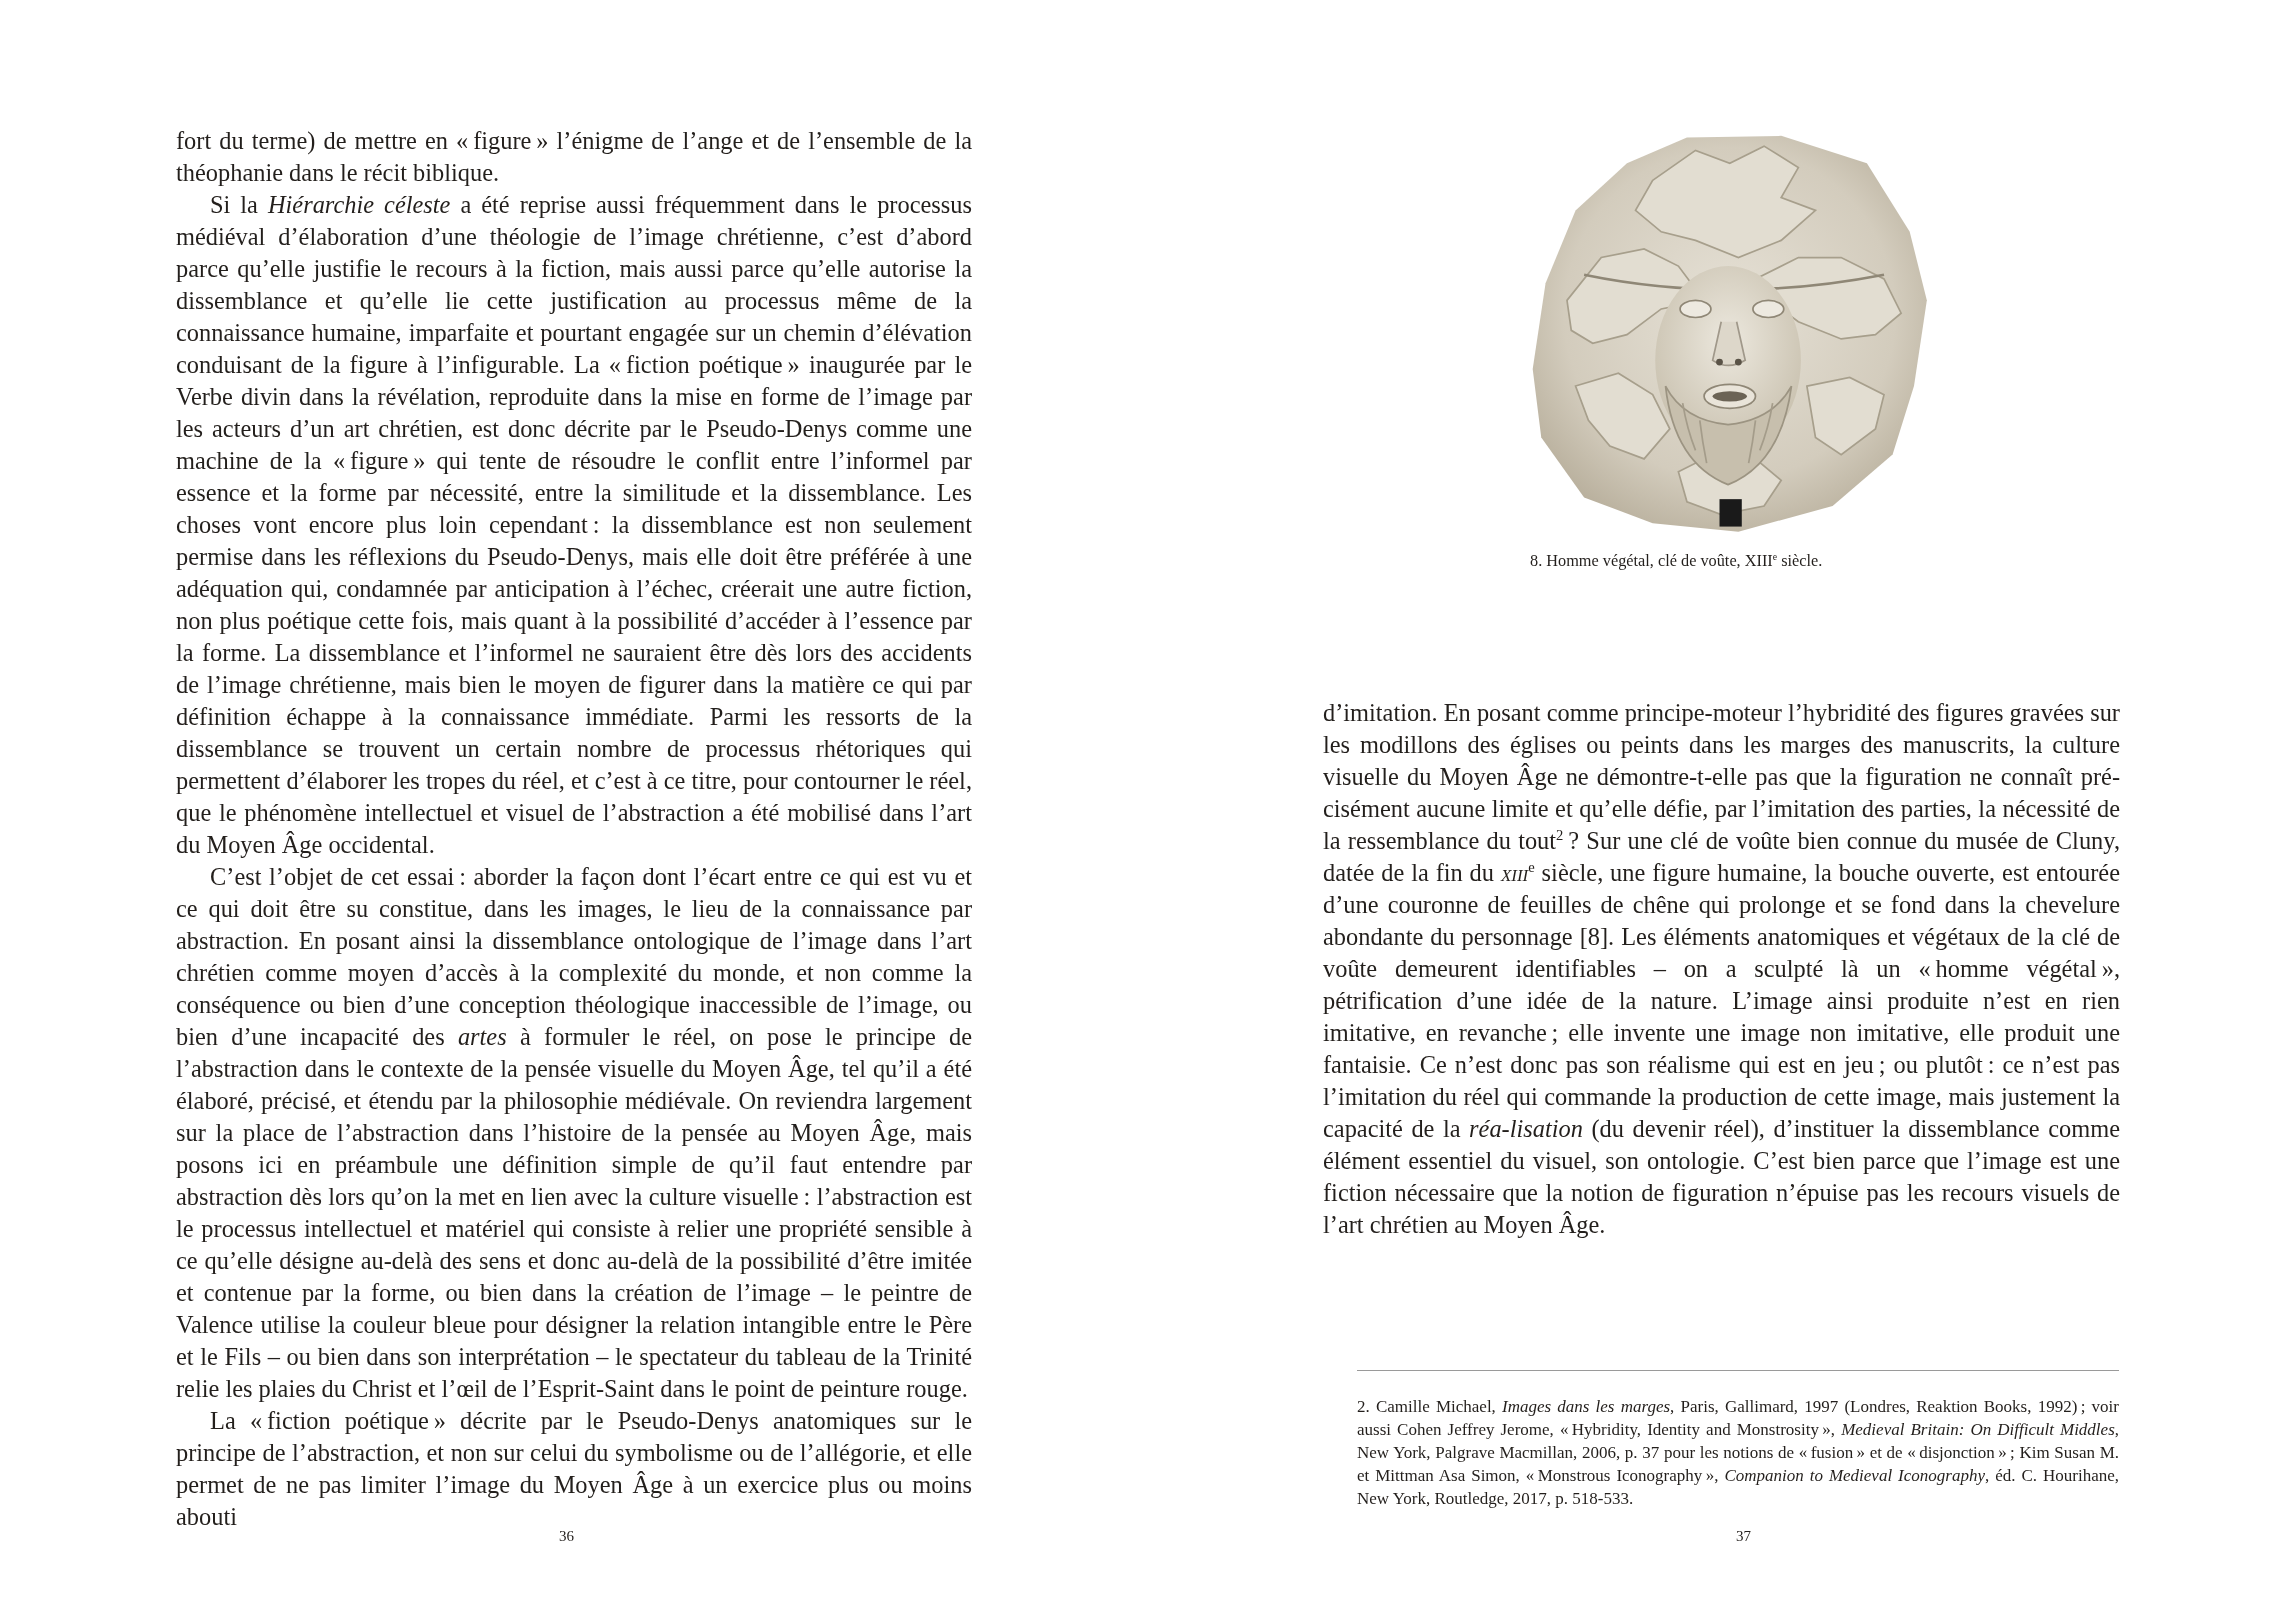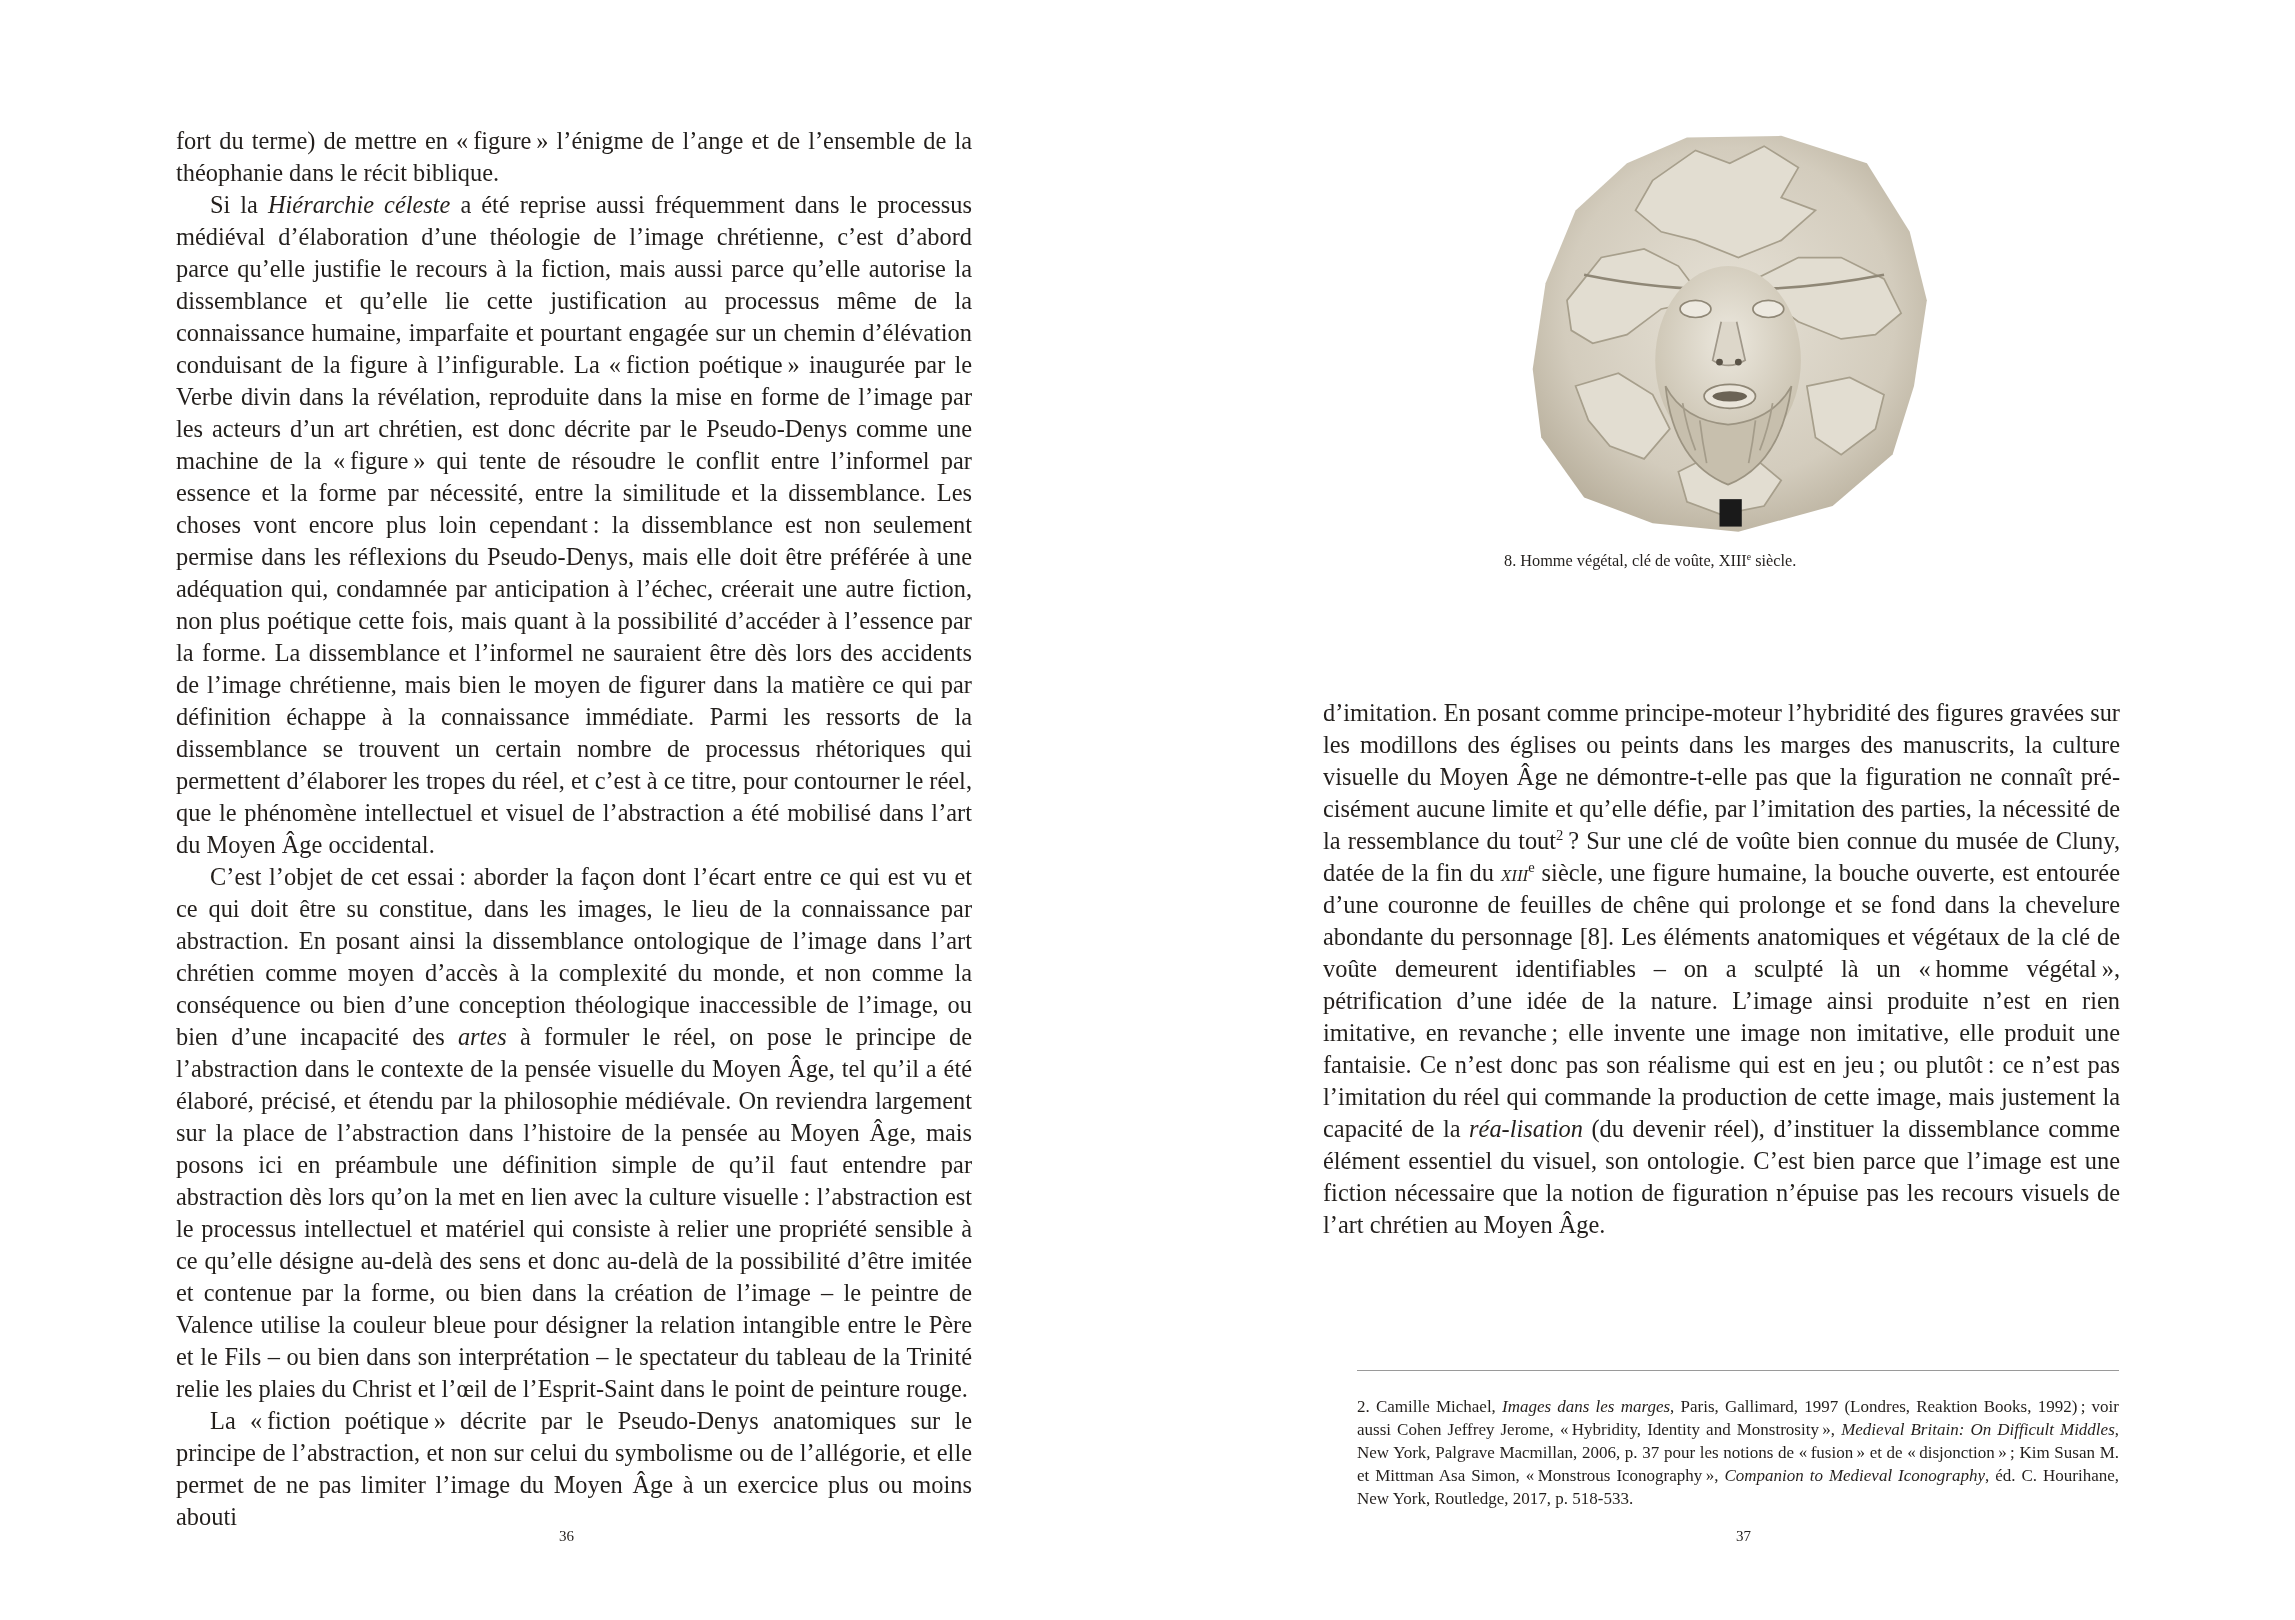--- a/index.html
+++ b/index.html
@@ -16,21 +16,21 @@
     text-align: justify;
     hyphens: manual;
   }
   .body-text p { margin: 0; }
   .body-text p.indent { text-indent: 34px; }
   .col-left { left: 176px; top: 125px; width: 796px; }
   .col-right { left: 176px; top: 697px; width: 797px; }
   .figure { position: absolute; left: 377px; top: 129px; width: 403px; height: 407px; }
   .figure svg { width: 100%; height: 100%; display: block; }
   .caption {
-    position: absolute; left: 357px; top: 551px; width: 394px;
+    position: absolute; left: 383px; top: 551px; width: 394px;
     font-family: "Liberation Serif", "DejaVu Serif", serif;
     font-size: 16.3px; color: #231f1c; white-space: nowrap;
   }
   .footnote-rule { position: absolute; left: 210px; top: 1370px; width: 762px; height: 0; border-top: 1.7px solid #9a9a9a; }
   .footnote {
     position: absolute; left: 210px; top: 1378px; width: 762px;
     font-family: Liberation Serif, serif;
     font-size: 17px; line-height: 23px; color: #231f1c; text-align: justify;
   }
   .folio {

